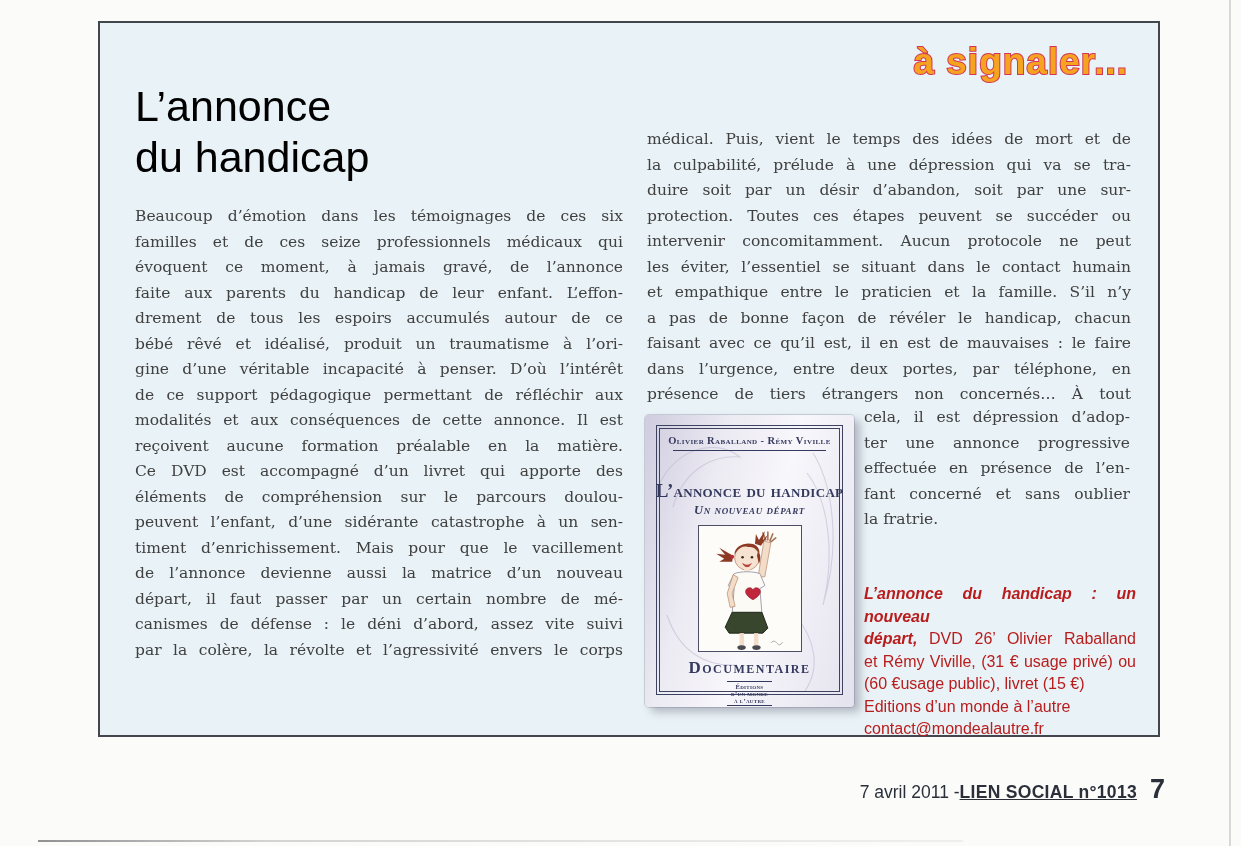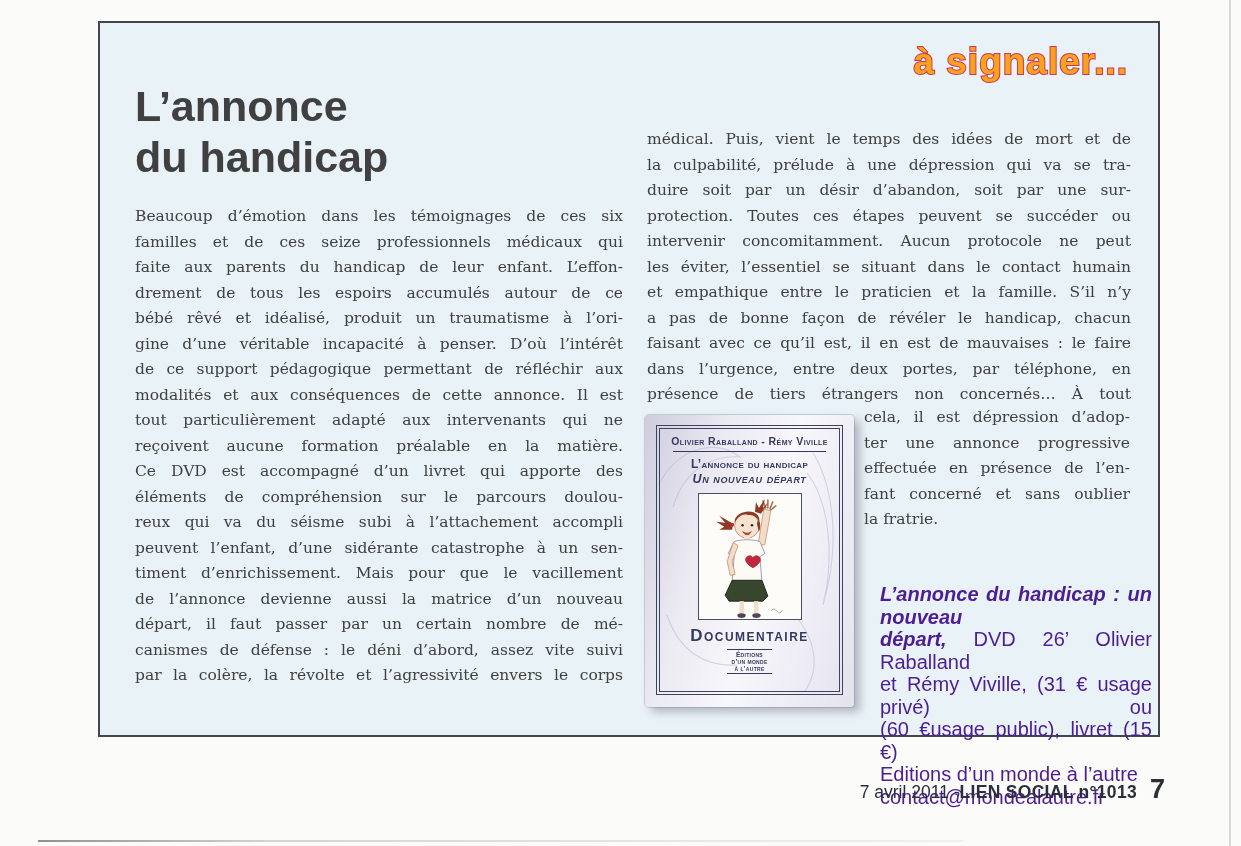--- a/index.html
+++ b/index.html
@@ -17,22 +17,22 @@
   .signaler {
     position:absolute; top:18px; right:30px;
     font-size:37px; font-weight:bold; letter-spacing:1px;
     color:#f6a41f;
     -webkit-text-stroke:2px #d23558;
     paint-order:stroke fill;
     text-align:center;
   }
   .article-title {
     position:absolute; left:35px; top:58px;
-    font-size:43px; line-height:51px; font-weight:bold;
-    color:#404040; letter-spacing:0px;
+    font-size:43px; line-height:51px; font-weight:normal;
+    color:#000000; letter-spacing:0px;
   }
   
   .body-col {
     position:absolute;
     font-family:"DejaVu Serif", serif;
     font-size:15.5px; line-height:25.5px; color:#404040;
     text-align:justify;
   }
   .body-col .line { text-align-last:justify; white-space:normal; }
   .body-col .line.nojust { text-align-last:auto; }
@@ -47,31 +47,31 @@
     box-shadow:6px 5px 9px rgba(90,90,110,.38), 0 0 0 1px rgba(140,140,160,.35);
   }
   .cover-sketch { position:absolute; inset:0; width:100%; height:100%; }
   .cover-frame {
     position:absolute; left:11px; right:11px; top:10px; bottom:12px;
     border:1px solid #3c4260;
   }
   .cover-frame-inner {
     position:absolute; inset:2px; border:1px solid #3c4260;
     display:flex; flex-direction:column; align-items:center;
-    font-family:Liberation Sans, sans-serif; color:#343a5e;
+    font-family:Liberation Serif, serif; color:#343a5e;
     padding-top:6px;
   }
   .cover-authors {
     font-variant:small-caps; font-weight:bold; font-size:10.5px;
     letter-spacing:.4px; white-space:nowrap;
   }
   .cover-rule { width:85%; border-top:1.5px solid #343a5e; margin:4px 0 5px 0; }
   .cover-title {
-    font-variant:small-caps; font-weight:bold; font-size:12px;
-    letter-spacing:.3px; white-space:nowrap;
+    font-variant:small-caps; font-weight:bold; font-size:19px;
+    letter-spacing:.3px; white-space:nowrap;margin-top:24px;
   }
   .cover-subtitle {
     font-variant:small-caps; font-style:italic; font-weight:bold;
     font-size:12.5px; letter-spacing:.6px; margin-top:1px;
   }
   .cover-illo {
     width:104px; height:127px; margin-top:7px;
     border:1px solid #4a4f66; background:#fdfcf9; position:relative;
   }
   .cover-illo svg { width:100%; height:100%; display:block; }
@@ -80,34 +80,34 @@
     letter-spacing:1.5px; margin-top:6px;
   }
   .cover-publisher {
     margin-top:3px; padding:1px 4px;
     border-top:1px solid #343a5e; border-bottom:1px solid #343a5e;
     font-variant:small-caps; font-weight:bold; font-size:6.5px;
     line-height:7px; text-align:center; letter-spacing:.3px;
   }
   
   .caption {
-    position:absolute; left:780px; top:560px; width:272px;
-    font-size:20px; line-height:22.5px; color:#4c1d95;
+    position:absolute; left:764px; top:560px; width:272px;
+    font-size:16px; line-height:22.5px; color:#b91c1c;
     text-align:justify;
   }
   .caption .cline { text-align-last:justify; }
   .caption .cline.nojust { text-align-last:auto; }
   .bi { font-weight:bold; font-style:italic; }
   
   .page-footer {
     position:absolute; right:76px; top:774px;
     display:flex; align-items:baseline; color:#2a2f3a;
     font-size:17.5px;
   }
-  .page-footer .mag { font-weight:bold; letter-spacing:.3px; }
+  .page-footer .mag { font-weight:bold; letter-spacing:.3px;text-decoration:underline; }
   .page-footer .pageno { font-weight:bold; font-size:27px; margin-left:13px; }
   
   .scan-bottom {
     position:absolute; left:38px; top:840px; width:925px; height:2px;
     background:linear-gradient(90deg, rgba(40,40,45,.5), rgba(110,110,118,.28) 25%, rgba(140,140,148,.18) 70%, rgba(150,150,158,.12));
   }
   .scan-right {
     position:absolute; left:1229px; top:0; width:2px; height:846px;
     background:rgba(160,165,172,.4);
   }
@@ -122,31 +122,30 @@
     <div class="signaler">à signaler...</div>
 
     <div class="article-title">
       <div>L’annonce</div>
       <div>du handicap</div>
     </div>
 
     <div class="body-col col-left">
         <div class="line">Beaucoup d’émotion dans les témoignages de ces six</div>
         <div class="line">familles et de ces seize professionnels médicaux qui</div>
+        <div class="line">évoquent ce moment, à jamais gravé, de l’annonce</div>
         <div class="line">faite aux parents du handicap de leur enfant. L’effon-</div>
         <div class="line">drement de tous les espoirs accumulés autour de ce</div>
         <div class="line">bébé rêvé et idéalisé, produit un traumatisme à l’ori-</div>
         <div class="line">gine d’une véritable incapacité à penser. D’où l’intérêt</div>
         <div class="line">de ce support pédagogique permettant de réfléchir aux</div>
         <div class="line">modalités et aux conséquences de cette annonce. Il est</div>
-        <div class="line">tout particulièrement adapté aux intervenants qui ne</div>
         <div class="line">reçoivent aucune formation préalable en la matière.</div>
         <div class="line">Ce DVD est accompagné d’un livret qui apporte des</div>
         <div class="line">éléments de compréhension sur le parcours doulou-</div>
-        <div class="line">reux qui va du séisme subi à l’attachement accompli</div>
         <div class="line">peuvent l’enfant, d’une sidérante catastrophe à un sen-</div>
         <div class="line">timent d’enrichissement. Mais pour que le vacillement</div>
         <div class="line">de l’annonce devienne aussi la matrice d’un nouveau</div>
         <div class="line">départ, il faut passer par un certain nombre de mé-</div>
         <div class="line">canismes de défense : le déni d’abord, assez vite suivi</div>
         <div class="line">par la colère, la révolte et l’agressivité envers le corps</div>
       </div>
 
     <div class="body-col col-right">
         <div class="line">médical. Puis, vient le temps des idées de mort et de</div>

